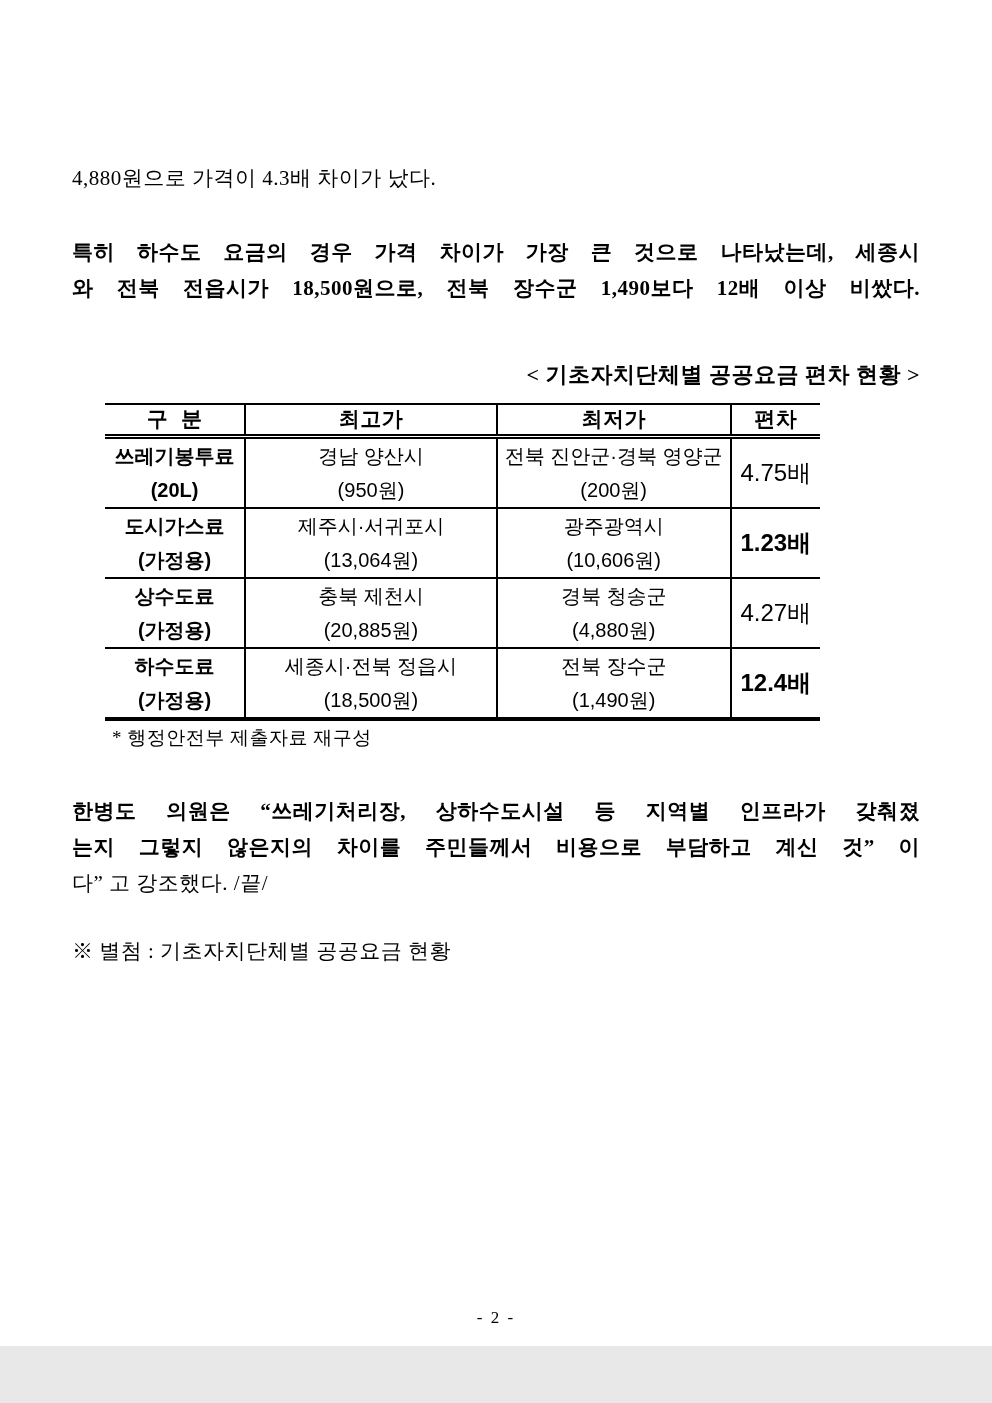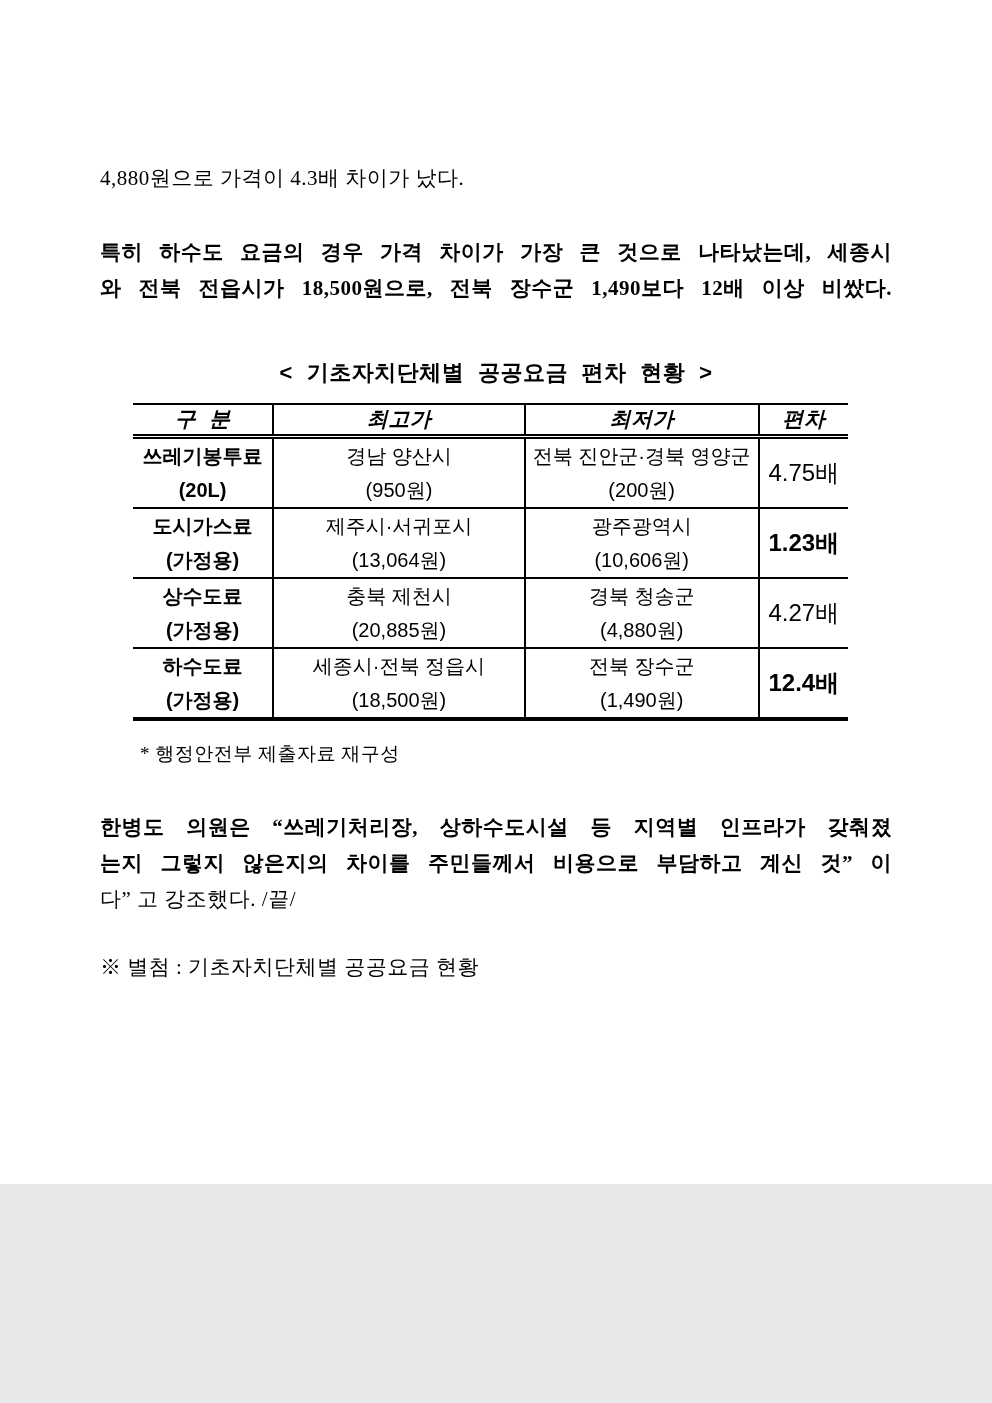--- a/index.html
+++ b/index.html
@@ -1,23 +1,23 @@
 <!DOCTYPE html>
 <html lang="ko"><head>
 <meta charset="utf-8">
 <style>
   * { margin: 0; padding: 0; box-sizing: border-box; }
   html, body { background: #e8e8e8; }
   .page {
     position: relative;
     width: 992px;
-    height: 1184px;
+    height: 1346px;
     margin: 0 auto;
     background: #ffffff;
-    padding: 0 100px;
+    padding: 0 72px;
     font-family: "Liberation Serif", "DejaVu Serif", serif;
     color: #000000;
     overflow: hidden;
   }
   .para {
     font-size: 21px;
     line-height: 36px;
     letter-spacing: 0.5px;
     color: #000;
   }
@@ -27,24 +27,24 @@
     -moz-text-align-last: justify;
     text-align-last: justify;
     font-weight: bold;
   }
   .p1 { margin-top: 160px; }
   .p2 { margin-top: 38px; }
   .table-title {
     margin-top: 54px;
     height: 30px;
     line-height: 30px;
-    text-align: center;
+    text-align: right;
     font-size: 22px;
     font-weight: bold;
-    font-family: Liberation Mono, monospace;
+    font-family: Liberation Serif, serif;
     letter-spacing: 0.5px;
   }
   table.fee-table {
     margin-top: 13px;
     margin-left: 33px;
     width: 715px;
     border-collapse: collapse;
     table-layout: fixed;
     border-top: 2.5px solid #000;
     border-bottom: 4px solid #000;
@@ -55,37 +55,36 @@
   .fee-table col.c3 { width: 32.7%; }
   .fee-table col.c4 { width: 12.5%; }
   .fee-table th {
     height: 32px;
     font-size: 21px;
     font-weight: bold;
     vertical-align: middle;
     border-bottom: 5px double #000;
     white-space: pre;
     letter-spacing: 0.5px;
-    font-style: italic;
   }
   .fee-table td {
     height: 70px;
     font-size: 20px;
     text-align: center;
     vertical-align: middle;
     letter-spacing: 0;
   }
   .fee-table th + th, .fee-table td + td { border-left: 2px solid #000; }
   .fee-table tbody tr + tr td { border-top: 2px solid #000; }
   .cell-line { line-height: 34px; white-space: nowrap; }
   .cat { font-weight: bold; }
   .gap-val { font-size: 24px; }
   .gap-val.bold, .bold { font-weight: bold; }
   .footnote {
-    margin-top: 20px;
+    margin-top: 4px;
     padding-left: 40px;
     font-size: 19px;
     line-height: 26px;
     letter-spacing: 0.5px;
     color: #000;
   }
   .p3 { margin-top: 42px; }
   .attach { margin-top: 32px; }
   .page-number {
     position: absolute;

